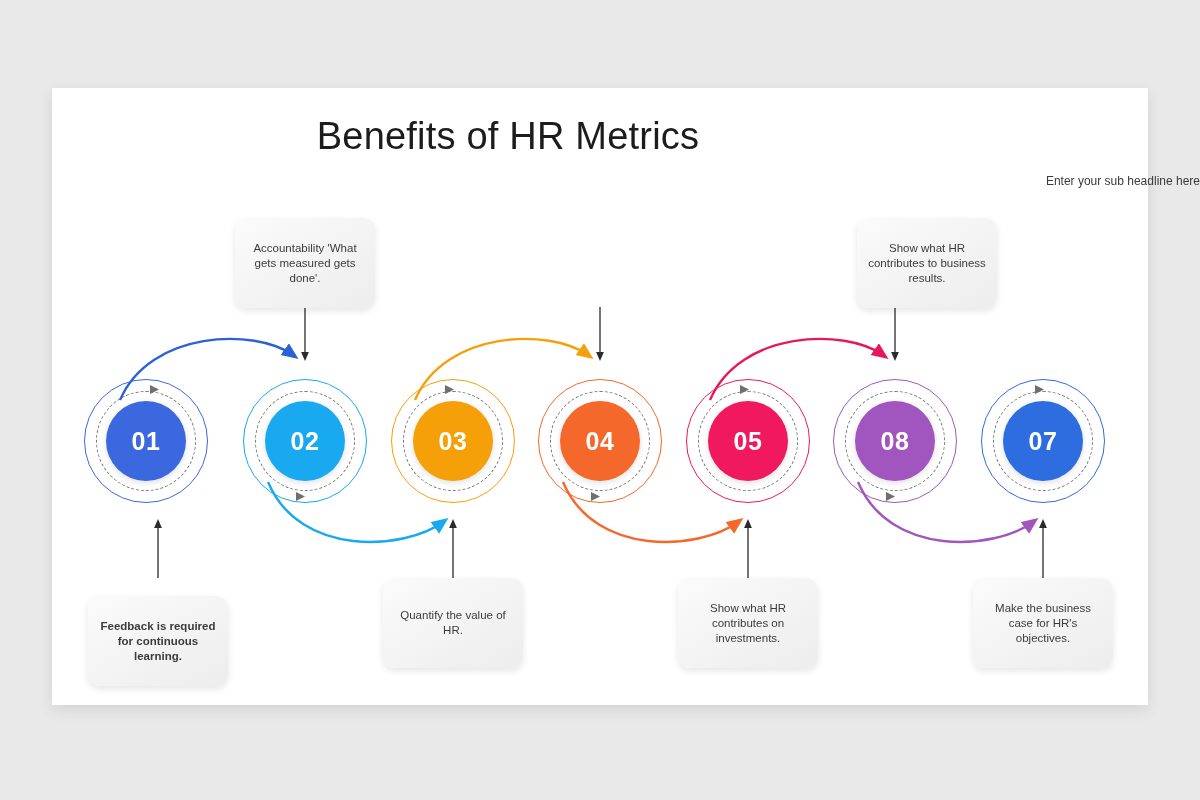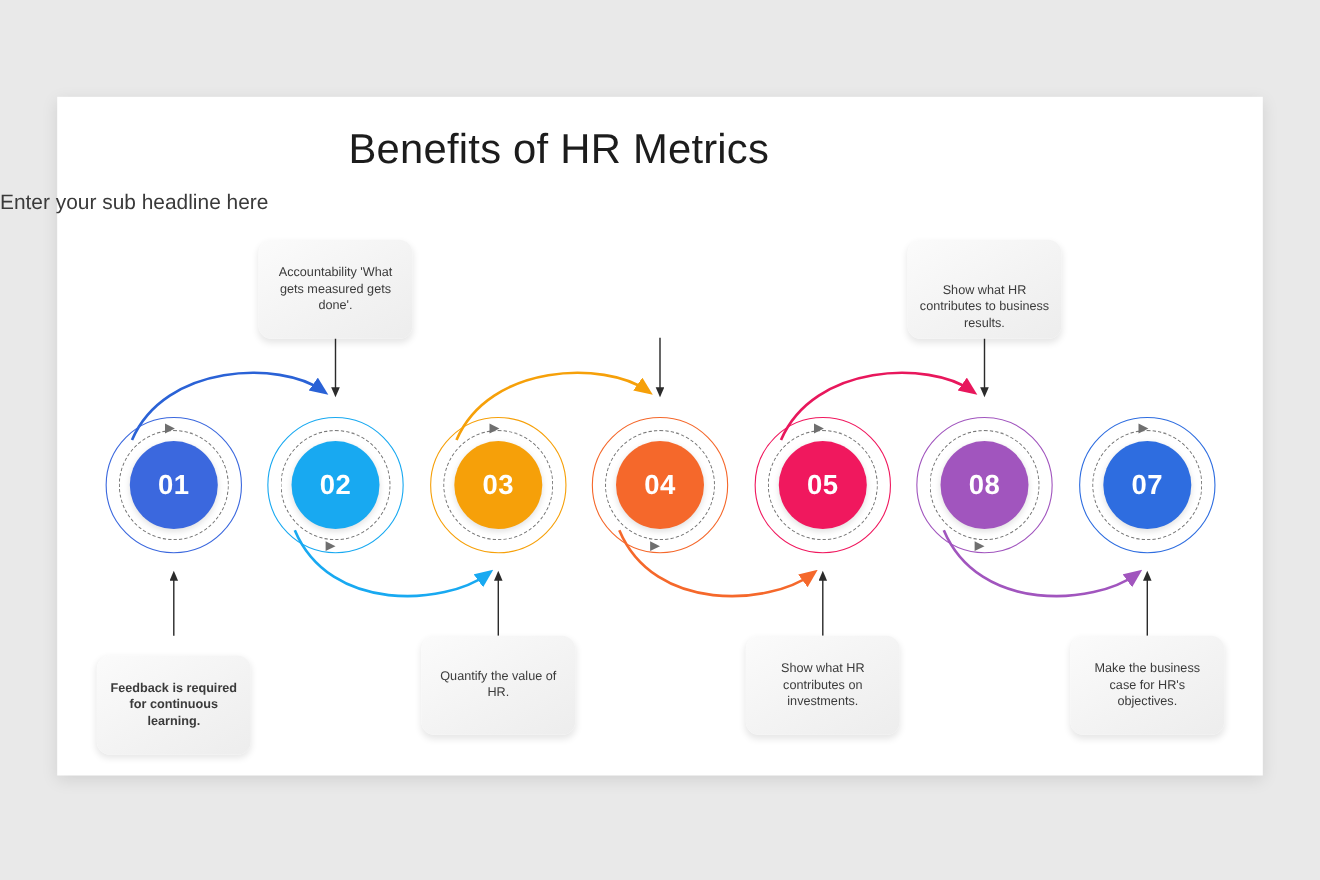--- a/index.html
+++ b/index.html
@@ -37,22 +37,22 @@
     font-size: 38px;
     font-weight: 400;
     color: #1c1c1c;
     letter-spacing: 0.2px;
   }
   #subtitle {
     position: absolute;
     left: 0;
     top: 174px;
     width: 1200px;
-    text-align: left;
-    font-size: 19px;
+    text-align: right;
+    font-size: 12px;
     color: #3a3a3a;
   }
 
   
   .callout {
     position: absolute;
     width: 140px;
     height: 90px;
     border-radius: 12px;
     background: linear-gradient(150deg, #fbfbfb 0%, #f3f3f3 55%, #ededed 100%);
@@ -167,38 +167,38 @@
 
     <path d="M158,578 L158,522" stroke="#2b2b2b" stroke-width="1.3" fill="none" marker-end="url(#ah-dark)"></path>
     <path d="M453,578 L453,522" stroke="#2b2b2b" stroke-width="1.3" fill="none" marker-end="url(#ah-dark)"></path>
     <path d="M748,578 L748,522" stroke="#2b2b2b" stroke-width="1.3" fill="none" marker-end="url(#ah-dark)"></path>
     <path d="M1043,578 L1043,522" stroke="#2b2b2b" stroke-width="1.3" fill="none" marker-end="url(#ah-dark)"></path>
   </svg>
 
   <div class="callout" style="left:235px; top:218px;">
     <div class="callout-text">Accountability 'What gets measured gets done'.</div>
   </div>
-  <div class="callout" style="left:825px; top:218px;align-items:flex-end;">
+  <div class="callout" style="left:857px; top:218px;">
     <div class="callout-text">Show what HR contributes to business results.</div>
   </div>
 
   <div class="callout" style="left:88px; top:596px;font-weight:bold;">
     <div class="callout-text">Feedback is required for continuous learning.</div>
   </div>
   <div class="callout" style="left:383px; top:578px;">
     <div class="callout-text">Quantify the value of HR.</div>
   </div>
   <div class="callout" style="left:678px; top:578px;">
     <div class="callout-text">Show what HR contributes on investments.</div>
   </div>
   <div class="callout" style="left:973px; top:578px;">
     <div class="callout-text">Make the business case for HR's objectives.</div>
   </div>
 
-  <div class="node" style="left:96px; top:379px;">
+  <div class="node" style="left:84px; top:379px;">
     <div class="ring-outer" style="border-color: rgb(59, 104, 222);"></div>
     <div class="ring-dash"></div>
     <div class="core" style="background: rgb(59, 104, 222);">
       <span>01</span>
     </div>
   </div>
 
   <div class="node" style="left:243px; top:379px;">
     <div class="ring-outer" style="border-color: rgb(24, 169, 241);"></div>
     <div class="ring-dash"></div>

